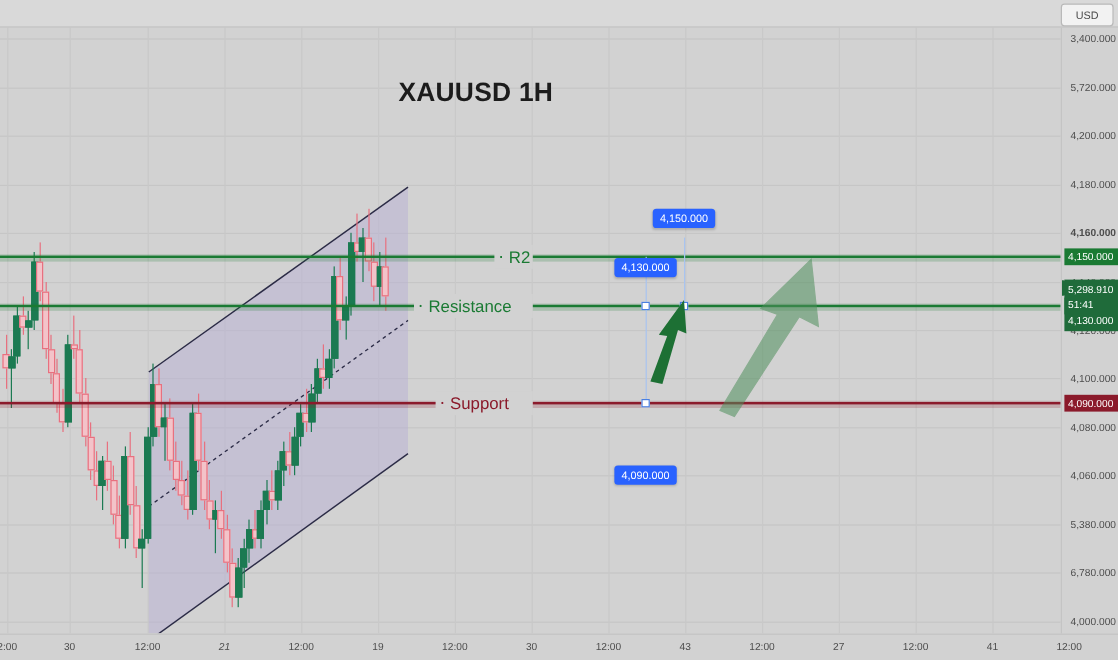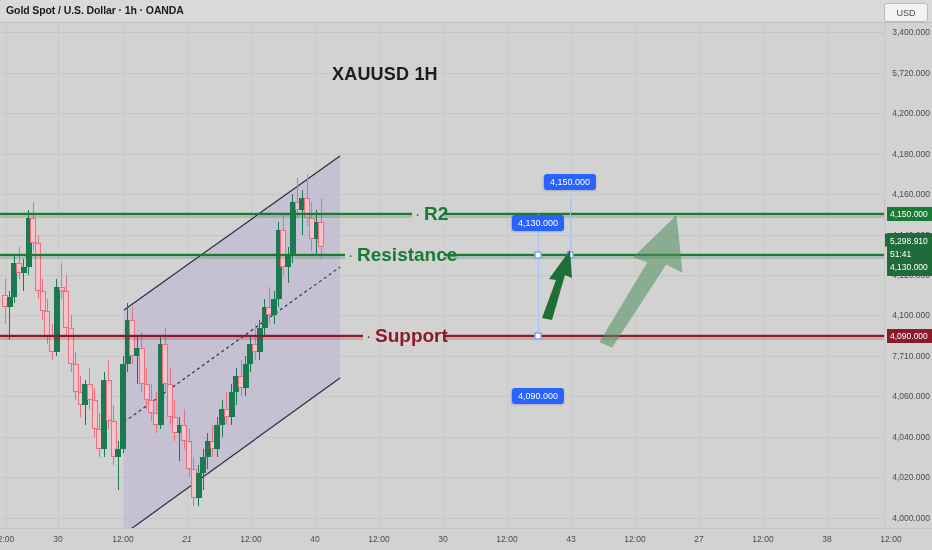--- a/index.html
+++ b/index.html
@@ -37,52 +37,51 @@
   
   .cdl-wick{position:absolute;width:1px;}
   .cdl-body{position:absolute;}
 
   
   .channel{position:absolute;left:0;top:0;width:884px;height:506px;pointer-events:none;}
 
   
   .level{position:absolute;height:2px;}
   .level-glow{position:absolute;height:6px;opacity:.22;}
-  .lvl-label{position:absolute;font-size:19px;font-weight:bold;white-space:nowrap;
+  .lvl-label{position:absolute;font-size:14px;font-weight:normal;white-space:nowrap;
              transform:translateY(-50%);}
   .lvl-dot{position:absolute;font-size:15.5px;transform:translateY(-50%);}
 
   
   .vline{position:absolute;width:1px;background:#a8c4f0;}
   .anchor{position:absolute;width:5px;height:5px;background:#ffffff;border:1px solid #4a7fe0;
           transform:translate(-50%,-50%);}
   .pbadge{position:absolute;background:#2962ff;color:#fff;font-size:9px;border-radius:3px;
           padding:3px 6px;white-space:nowrap;transform:translateX(-50%);
           box-shadow:0 1px 2px rgba(0,0,0,.18);}
 
   
-  .headline{position:absolute;font-size:18px;font-weight:bold;color:#1c1c1c;
+  .headline{position:absolute;font-size:22px;font-weight:bold;color:#1c1c1c;
             white-space:nowrap;letter-spacing:.2px;}
 
   
   .chip{position:absolute;right:0;font-size:8.5px;color:#fff;padding:2px 3px;
         width:46px;box-sizing:border-box;text-align:left;transform:translateY(-50%);
         white-space:nowrap;}
   .chip-stack{position:absolute;right:0;width:46px;background:#1f6b3a;color:#fff;
               font-size:8.5px;padding:2px 3px;box-sizing:border-box;line-height:13px;}
   .sym-tag{position:absolute;background:#1f6b3a;color:#fff;font-size:8px;
            padding:2px 3px;border-radius:2px;white-space:nowrap;transform:translateY(-50%);}
 </style>
 </head>
 <body>
 
 <div id="app">
 
   <div class="topbar">
-    <div class="symbol-title">Gold Spot / U.S. Dollar · 1h · OANDA</div>
     <div class="usd-btn">USD</div>
   </div>
 
   <div class="chart-pane" id="chartPane">
       <div class="hgrid" style="top: 10.12px;"></div>
       <div class="hgrid" style="top: 50.6px;"></div>
       <div class="hgrid" style="top: 91.08px;"></div>
       <div class="hgrid" style="top: 131.56px;"></div>
       <div class="hgrid" style="top: 172.04px;"></div>
       <div class="hgrid" style="top: 212.52px;"></div>
@@ -278,51 +277,51 @@
         <polygon points="542,296 556,258 549,257 570,228 572,256 565,253 552,298" fill="#1d7034"></polygon>
         <polygon points="600,320 648,240 634,235 676,194 682,250 666,242 612,325" fill="#4f8f5c" opacity="0.55" stroke="#4f8f5c" stroke-width="1"></polygon>
       </svg>
     </div>
 
   <div class="price-axis" id="priceAxis">
       <div class="ptick" style="top: 10.12px;">3,400.000</div>
       <div class="ptick" style="top: 50.6px;">5,720.000</div>
       <div class="ptick" style="top: 91.08px;">4,200.000</div>
       <div class="ptick" style="top: 131.56px;">4,180.000</div>
-      <div class="ptick" style="top: 172.04px;">4,160.000</div>
+      <div class="ptick" style="top: 172.04px; font-weight: bold;">4,160.000</div>
       <div class="ptick" style="top: 212.52px;">4,140.000</div>
       <div class="ptick" style="top: 253px;">4,120.000</div>
       <div class="ptick" style="top: 293.48px;">4,100.000</div>
-      <div class="ptick" style="top: 333.96px;">7,710.000</div>
+      <div class="ptick" style="top: 333.96px;">4,080.000</div>
       <div class="ptick" style="top: 374.44px;">4,060.000</div>
-      <div class="ptick" style="top: 414.92px;">4,040.000</div>
-      <div class="ptick" style="top: 455.4px;">4,020.000</div>
+      <div class="ptick" style="top: 414.92px;">5,380.000</div>
+      <div class="ptick" style="top: 455.4px;">6,780.000</div>
       <div class="ptick" style="top: 495.88px;">4,000.000</div>
       <div class="chip" style="top: 192.28px; background: rgb(26, 122, 51);">4,150.000</div>
       <div class="chip" style="top: 232.76px; background: rgb(26, 122, 51);">4,130.000</div>
       <div class="chip" style="top: 313.72px; background: rgb(139, 26, 43);">4,090.000</div>
       <div class="chip-stack" style="top: 210.58px;">
         <div>5,298.910</div>
         <div>51:41</div>
         <div>4,130.000</div>
       </div>
       <div class="sym-tag" style="top: 217.58px; left: -36px;">XAUUSD</div>
     </div>
 
   <div class="time-axis" id="timeAxis">
       <div class="ttick" style="left: 6px;">2:00</div>
       <div class="ttick" style="left: 58px;">30</div>
       <div class="ttick" style="left: 123px;">12:00</div>
       <div class="ttick" style="left: 187px; font-style: italic;">21</div>
       <div class="ttick" style="left: 251px;">12:00</div>
-      <div class="ttick" style="left: 315px;">40</div>
+      <div class="ttick" style="left: 315px;">19</div>
       <div class="ttick" style="left: 379px;">12:00</div>
       <div class="ttick" style="left: 443px;">30</div>
       <div class="ttick" style="left: 507px;">12:00</div>
       <div class="ttick" style="left: 571px;">43</div>
       <div class="ttick" style="left: 635px;">12:00</div>
       <div class="ttick" style="left: 699px;">27</div>
       <div class="ttick" style="left: 763px;">12:00</div>
-      <div class="ttick" style="left: 827px;">38</div>
+      <div class="ttick" style="left: 827px;">41</div>
       <div class="ttick" style="left: 891px;">12:00</div>
     </div>
 
 </div>
 
 </body></html>

